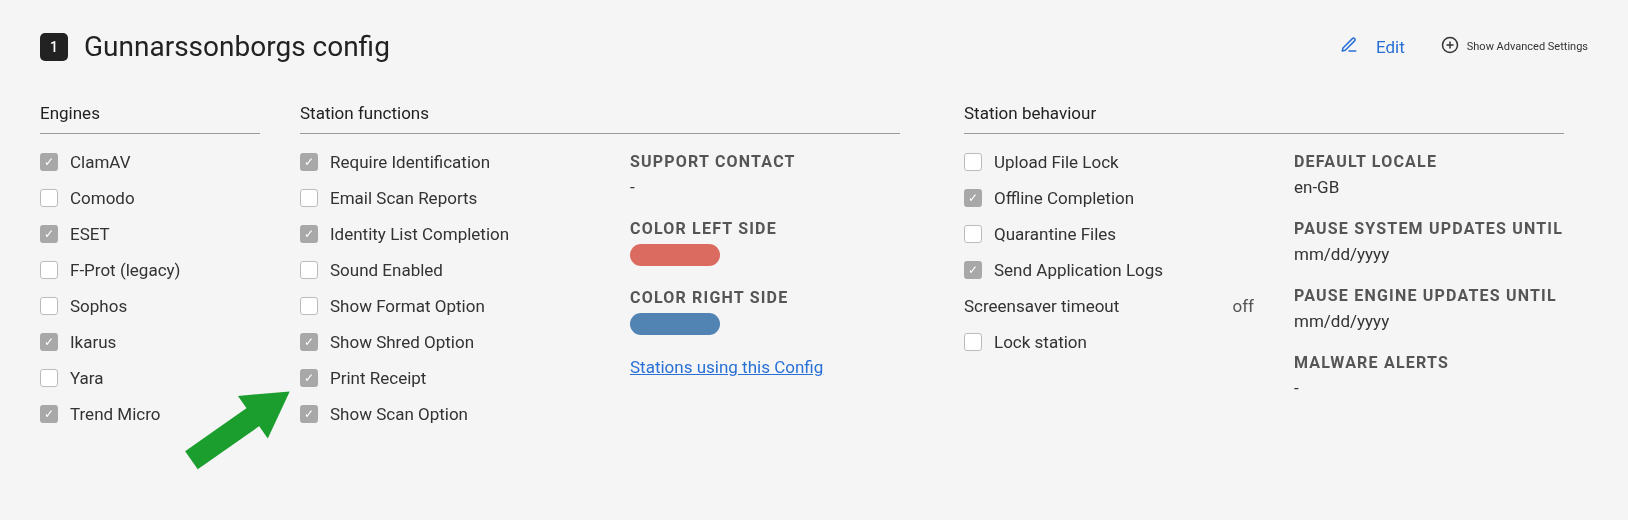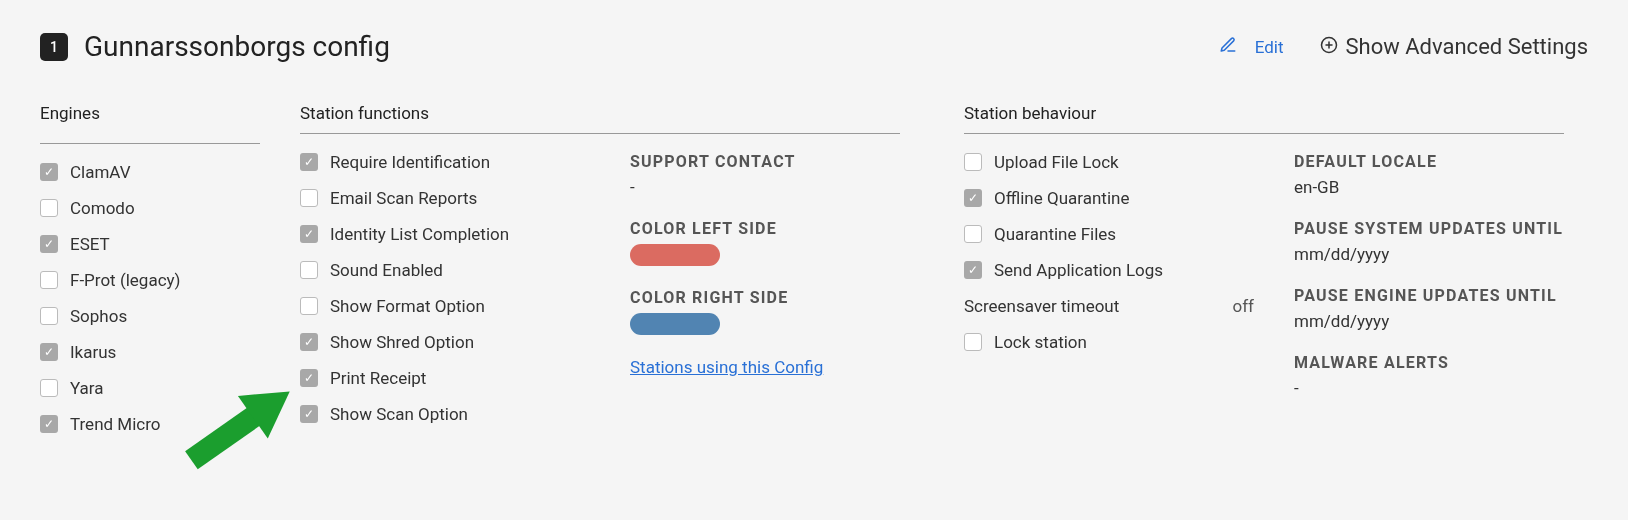--- a/index.html
+++ b/index.html
@@ -52,35 +52,35 @@
     color: #2970d6;
     cursor: pointer;
     font-size: 17px;
   }
   .adv-link {
     display: flex;
     align-items: center;
     gap: 8px;
     color: #333;
     cursor: pointer;
-    font-size: 22px;
+    font-size: 11px;
   }
   .icon-svg { display: inline-block; }
 
   .columns {
     display: flex;
     gap: 40px;
   }
   .col { }
   .col-engines { width: 220px; }
 
   .section-title {
     font-size: 17px;
     font-weight: 400;
-    padding-bottom: 20px;
+    padding-bottom: 10px;
     border-bottom: 1px solid #999;
     margin-bottom: 18px;
     color: #222;
   }
   .section-title-wide {
     font-size: 17px;
     font-weight: 400;
     padding-bottom: 10px;
     border-bottom: 1px solid #999;
     margin-bottom: 18px;
@@ -288,21 +288,21 @@
     <div class="section-title-wide" style="width:600px">Station behaviour</div>
     <div class="wide-col">
       <div class="subcol" style="width:290px">
         <div id="behaviour-list">
             <div class="check-row">
               <span class="chk off"></span>
               <span class="chk-label">Upload File Lock</span>
             </div>
             <div class="check-row">
               <span class="chk on"></span>
-              <span class="chk-label">Offline Quarantine</span>
+              <span class="chk-label">Offline Completion</span>
             </div>
             <div class="check-row">
               <span class="chk off"></span>
               <span class="chk-label">Quarantine Files</span>
             </div>
             <div class="check-row">
               <span class="chk on"></span>
               <span class="chk-label">Send Application Logs</span>
             </div>
           </div>

